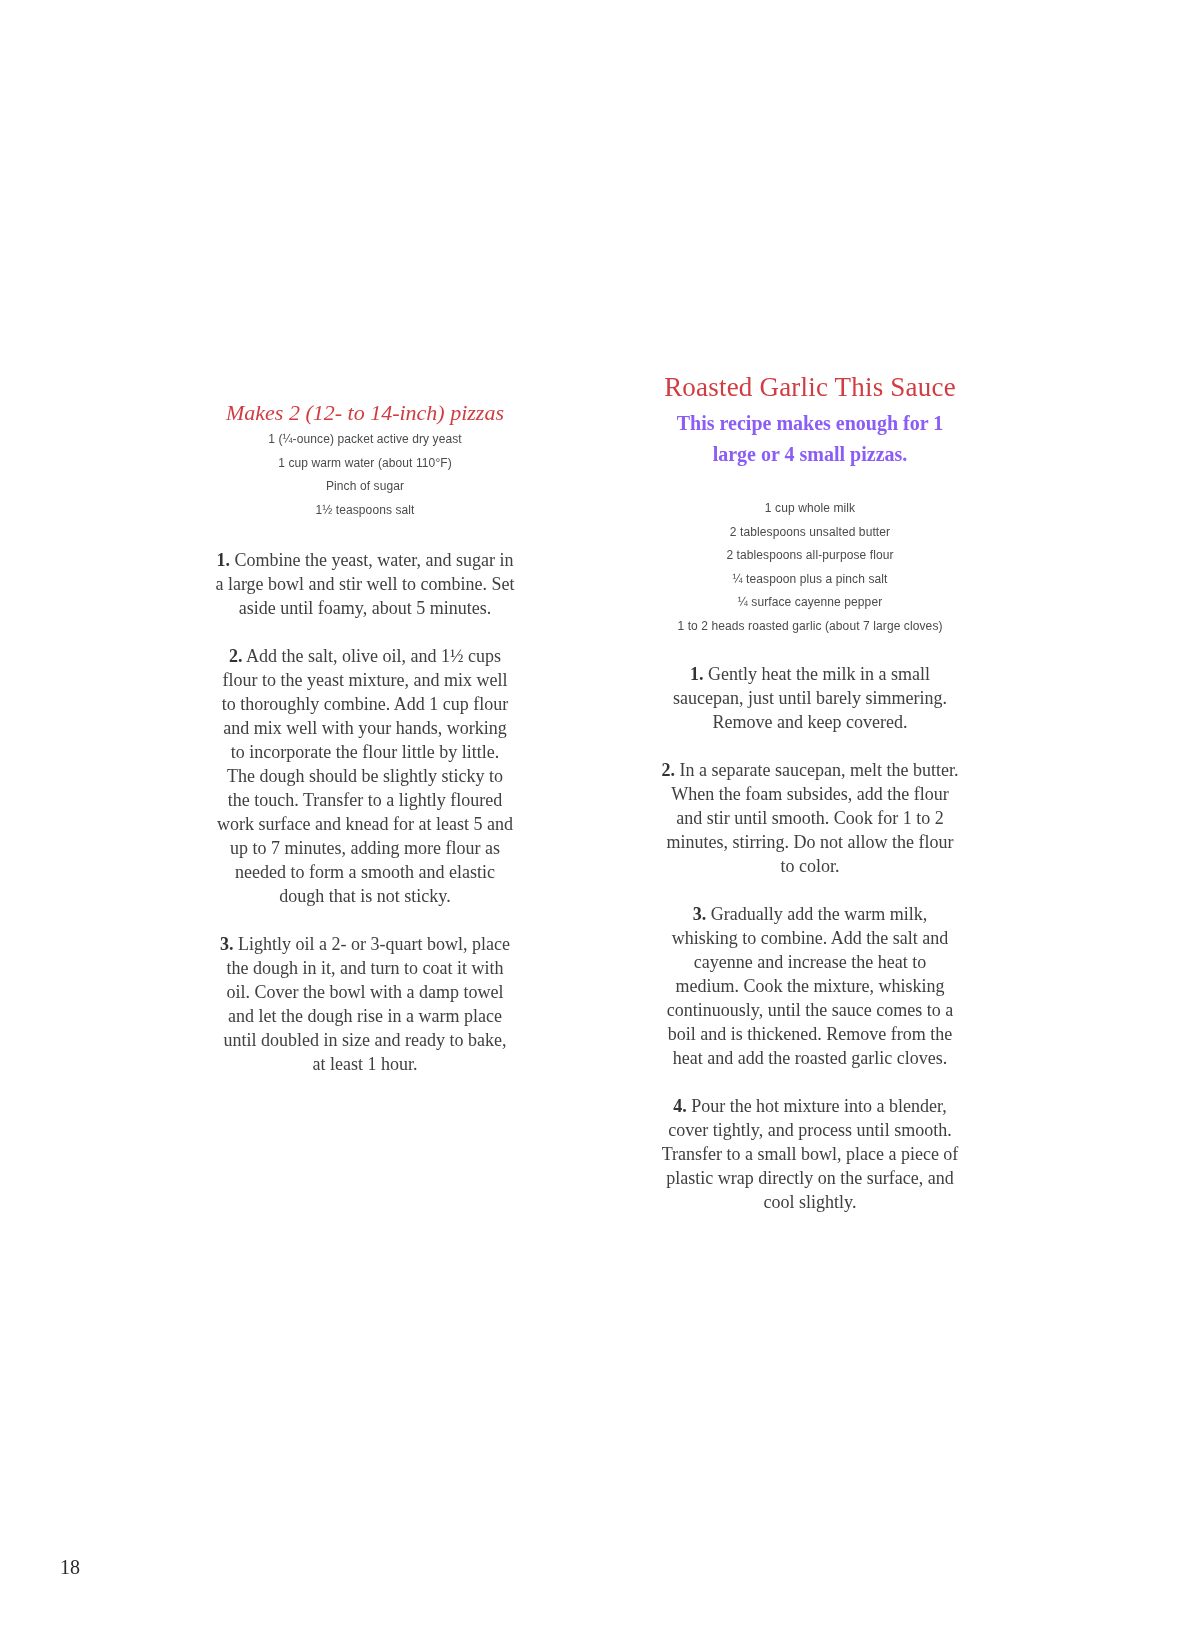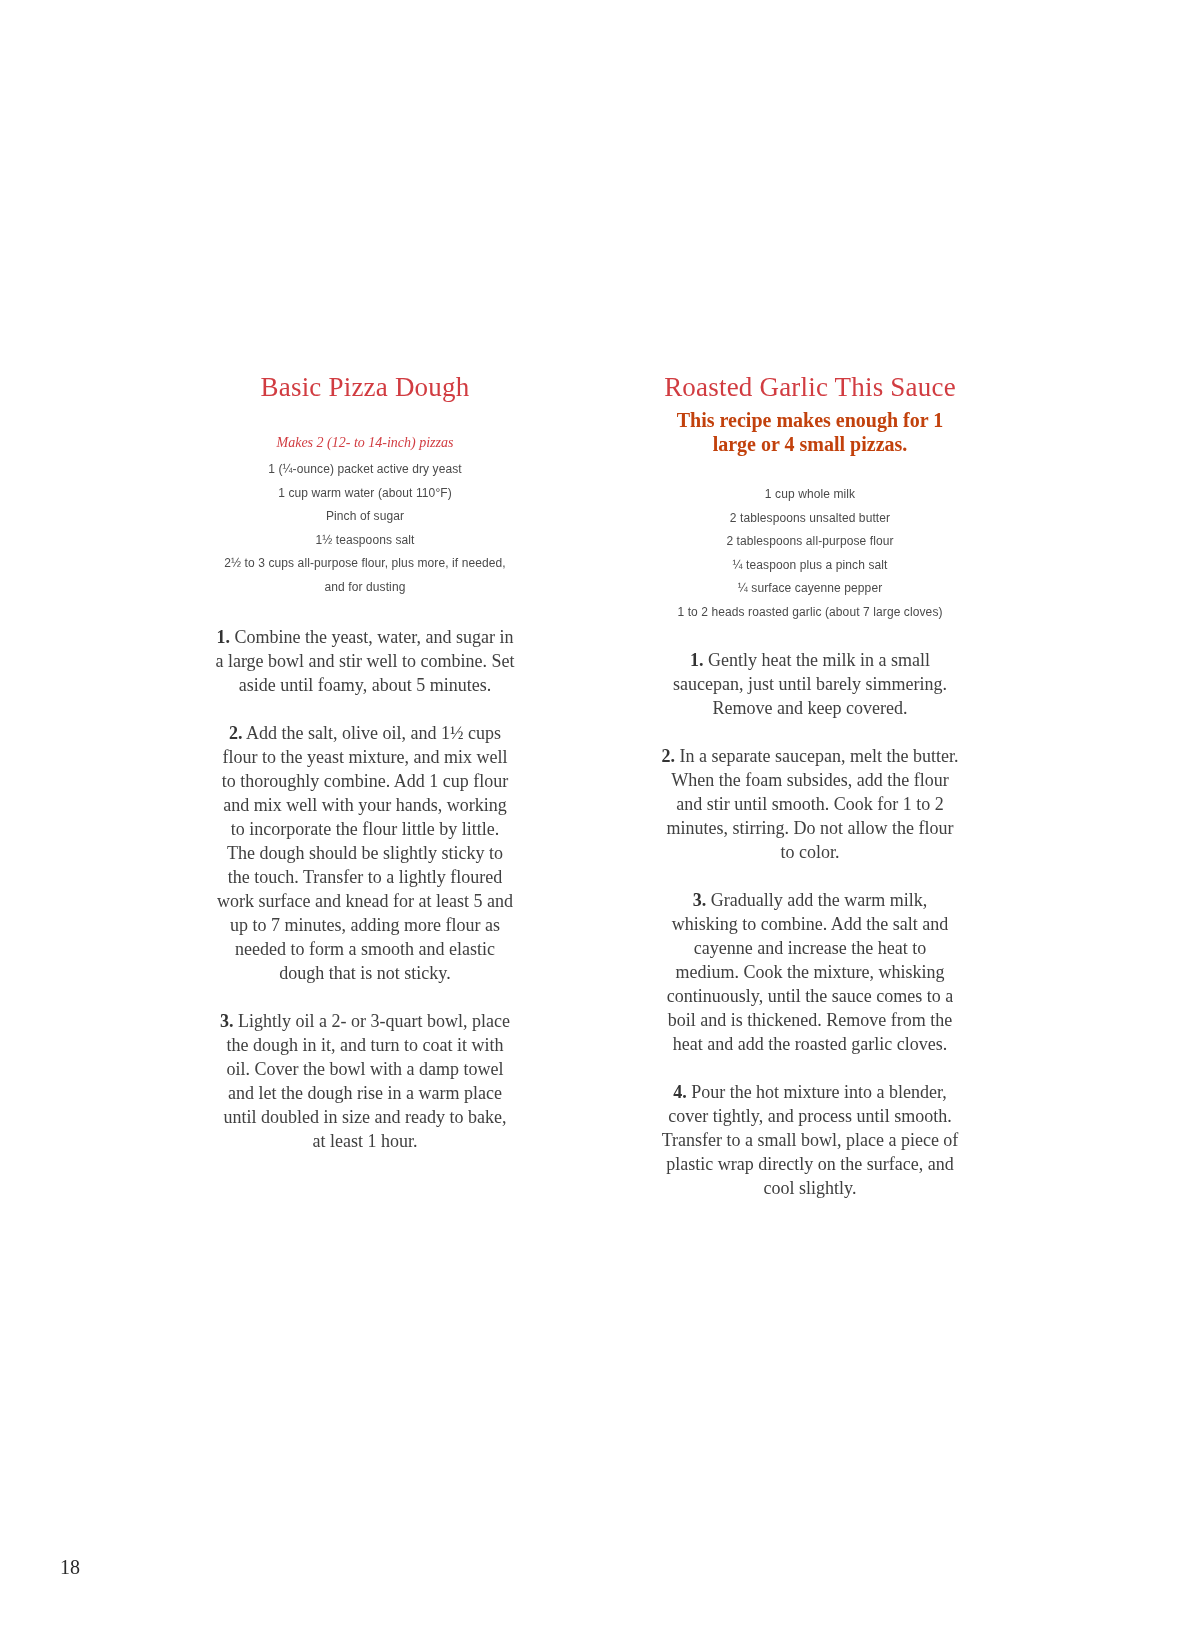--- a/index.html
+++ b/index.html
@@ -30,33 +30,33 @@
     font-size: 27px;
     line-height: 30px;
     text-align: center;
     color: #d13c41;
     letter-spacing: 0.2px;
   }
   .yield-note {
     margin-top: 30px;
     font-family: "Liberation Serif", serif;
     font-style: italic;
-    font-size: 14px;
+    font-size: 22px;
     line-height: 22px;
     text-align: center;
     color: #d13c41;
   }
   .recipe-intro {
     margin-top: 6px;
     font-family: "Liberation Serif", serif;
     font-weight: bold;
     font-size: 20px;
-    line-height: 24px;
+    line-height: 31px;
     text-align: center;
-    color: #c2410c;
+    color: #8b5cf6;
   }
   .ingredient-list { text-align: center; }
   .ing-left  { margin-top: 4px; }
   .ing-right { margin-top: 27px; }
   .ingredient-item {
     font-family: "Liberation Sans", sans-serif;
     font-size: 12px;
     line-height: 23.5px;
     color: #4a4a4a;
     letter-spacing: 0.1px;
@@ -83,29 +83,27 @@
     font-size: 20px;
     color: #2b2b2b;
   }
 </style>
 </head>
 <body>
 
 <div class="page">
 
   <section class="recipe-col col-left">
-    <h2 class="recipe-title">Basic Pizza Dough</h2>
     <div class="yield-note">Makes 2 (12- to 14-inch) pizzas</div>
 
     <div class="ingredient-list ing-left">
       <div class="ingredient-item">1 (¼-ounce) packet active dry yeast</div>
       <div class="ingredient-item">1 cup warm water (about 110°F)</div>
       <div class="ingredient-item">Pinch of sugar</div>
       <div class="ingredient-item">1½ teaspoons salt</div>
-      <div class="ingredient-item">2½ to 3 cups all-purpose flour, plus more, if needed, and for dusting</div>
     </div>
 
     <p class="instruction-step step-first-left"><span class="step-number">1.</span> <span>Combine the yeast, water, and sugar in a large bowl and stir well to combine. Set aside until foamy, about 5 minutes.</span></p>
     <p class="instruction-step"><span class="step-number">2.</span> <span>Add the salt, olive oil, and 1½ cups flour to the yeast mixture, and mix well to thoroughly combine. Add 1 cup flour and mix well with your hands, working to incorporate the flour little by little. The dough should be slightly sticky to the touch. Transfer to a lightly floured work surface and knead for at least 5 and up to 7 minutes, adding more flour as needed to form a smooth and elastic dough that is not sticky.</span></p>
     <p class="instruction-step"><span class="step-number">3.</span> <span>Lightly oil a 2- or 3-quart bowl, place the dough in it, and turn to coat it with oil. Cover the bowl with a damp towel and let the dough rise in a warm place until doubled in size and ready to bake, at least 1 hour.</span></p>
   </section>
 
   <section class="recipe-col col-right">
     <h2 class="recipe-title">Roasted Garlic This Sauce</h2>
     <div class="recipe-intro">This recipe makes enough for 1 large or 4 small pizzas.</div>

